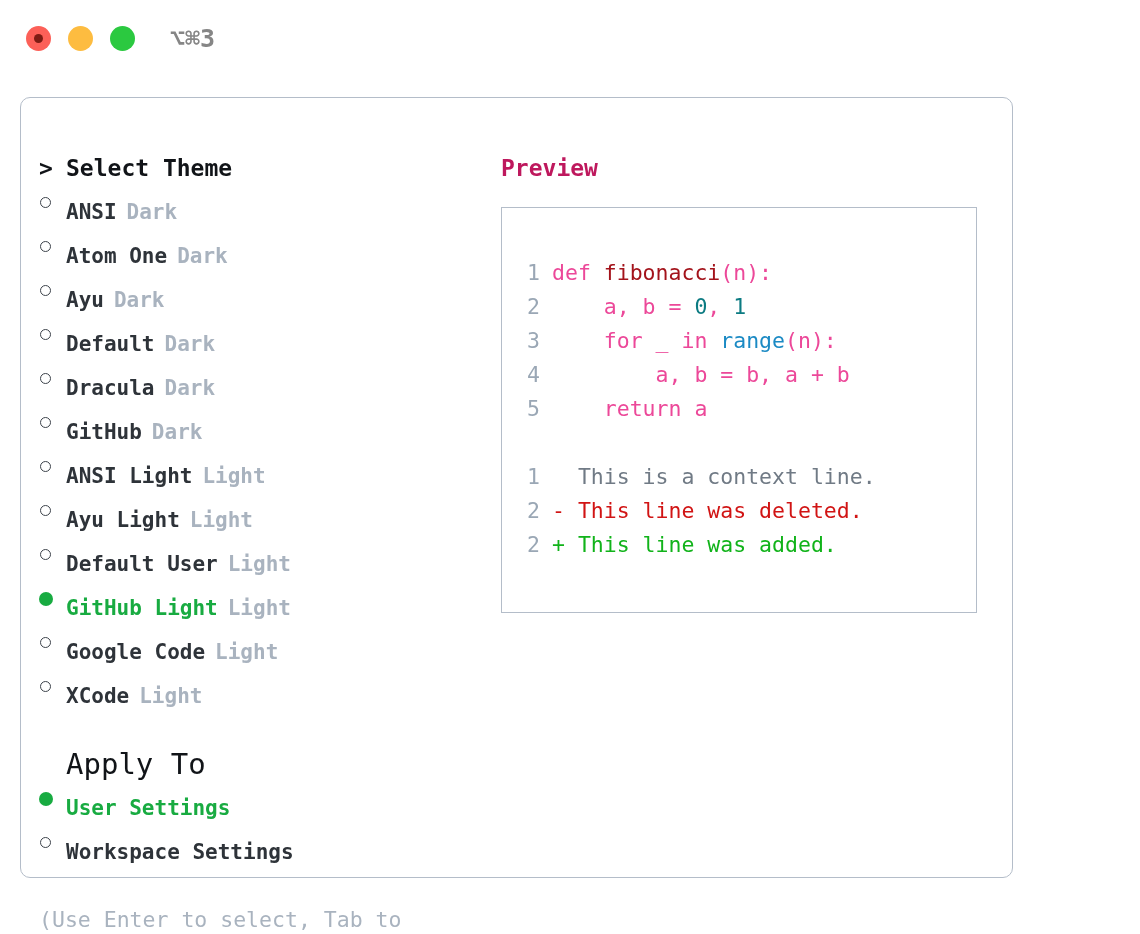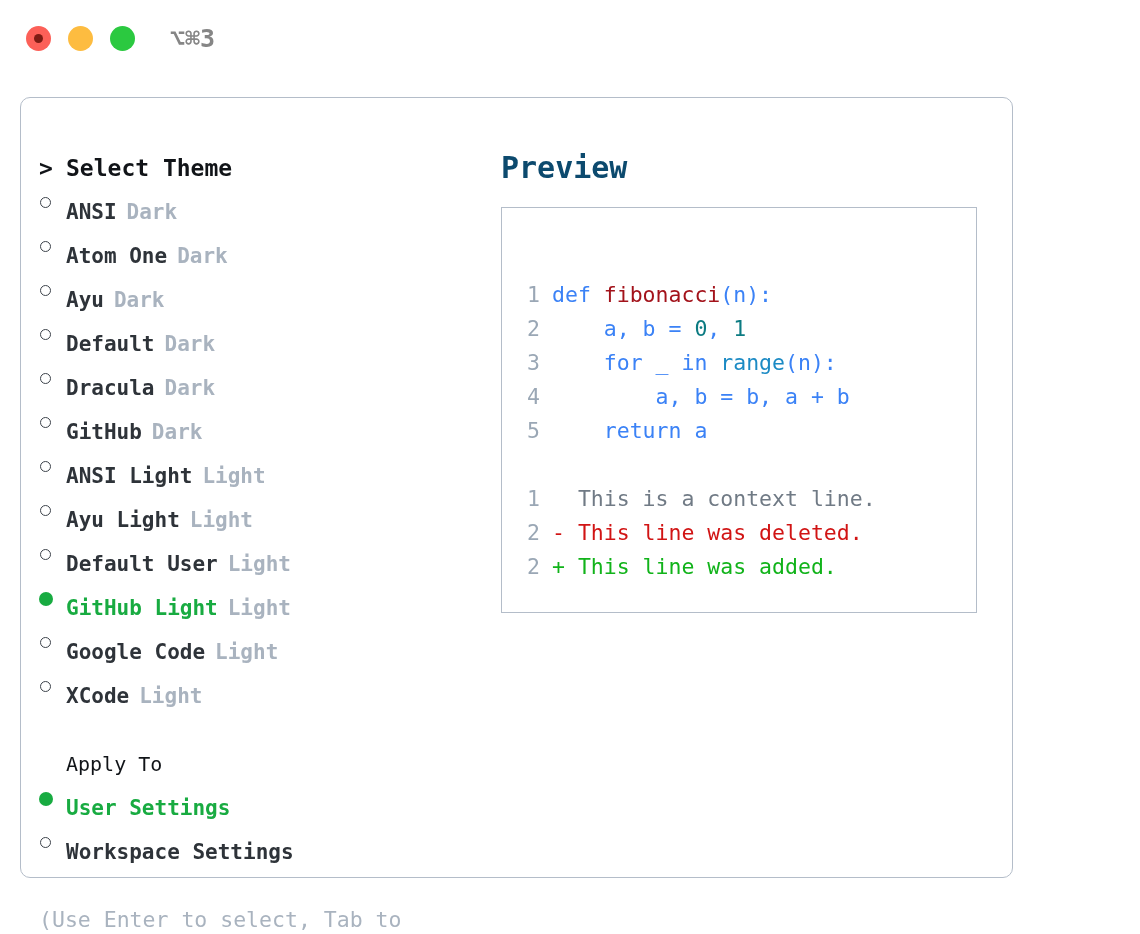--- a/index.html
+++ b/index.html
@@ -145,21 +145,21 @@
   .opt-label { color: #2e3339; }
   .opt-row.selected .opt-label { color: #18ab41; }
   .opt-kind {
     color: #a9b3bf;
     margin-left: 10px;
     text-align: right;
   }
 
   .section-gap { height: 34px; }
   .section-title {
-    font-size: 20px;
+    font-size: 29px;
     line-height: 34px;
     color: #111418;
     padding-left: 27px;
     white-space: pre;
   }
 
   .hint {
     margin-top: 34px;
     font-size: 21.5px;
     line-height: 34px;
@@ -169,23 +169,23 @@
   }
 
   
   .right-col {
     position: absolute;
     left: 480px;
     top: 53px;
     width: 490px;
   }
   .preview-title {
-    font-size: 30px;
-    font-weight: bold;
-    color: #0c4a6e;
+    font-size: 23px;
+    font-weight: bold;
+    color: #be185d;
     line-height: 34px;
     white-space: pre;
   }
   .preview-box {
     margin-top: 22px;
     width: 476px;
     height: 406px;
     border: 1.6px solid #b4bdc9;
     box-sizing: border-box;
     background: #ffffff;
@@ -205,22 +205,22 @@
     white-space: pre;
   }
   .lineno {
     display: inline-block;
     width: 26px;
     flex: 0 0 26px;
     text-align: right;
     color: #9aa7b5;
     margin-right: 12px;
   }
-  .code-text { color: #3b82f6; }
-  .tok-fn   { color: #a3131b; margin-top: 22px; }
+  .code-text { color: #ec4899; }
+  .tok-fn   { color: #a3131b; }
   .tok-num  { color: #0c7b82; }
   .tok-bi   { color: #1b8ac4; text-align: right; }
   .diff-gap { height: 34px; }
   .diff-ctx { color: #707a85; }
   .diff-del { color: #d11414; }
   .diff-add { color: #11b31a; }
 </style>
 </head>
 <body>
 

